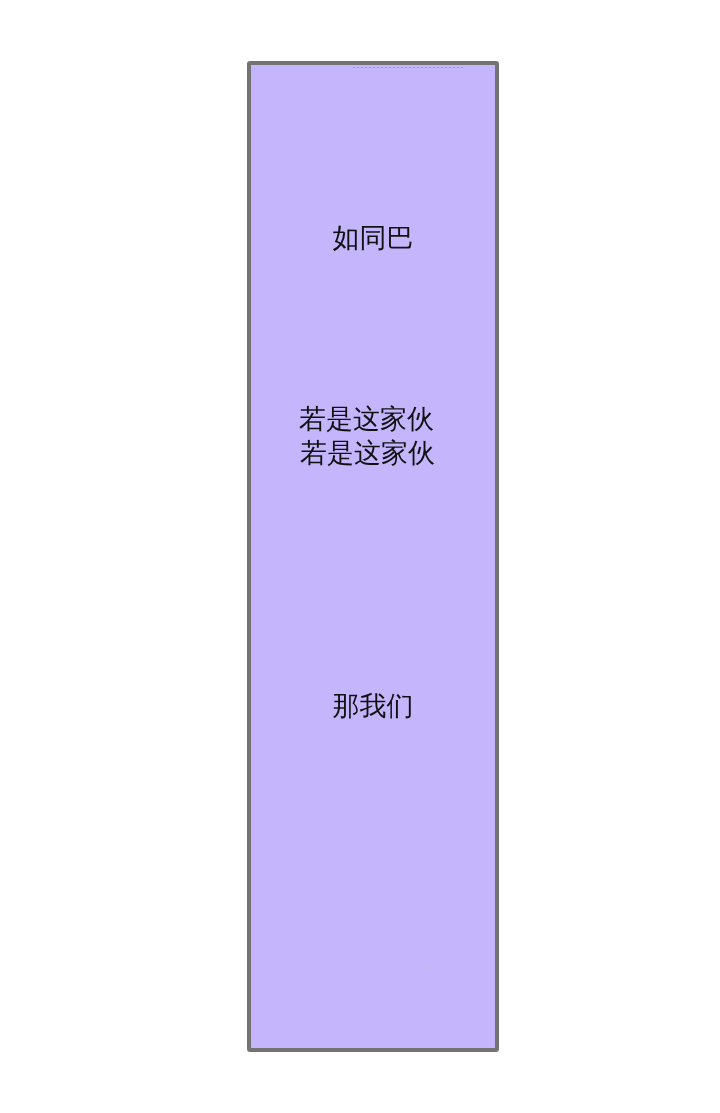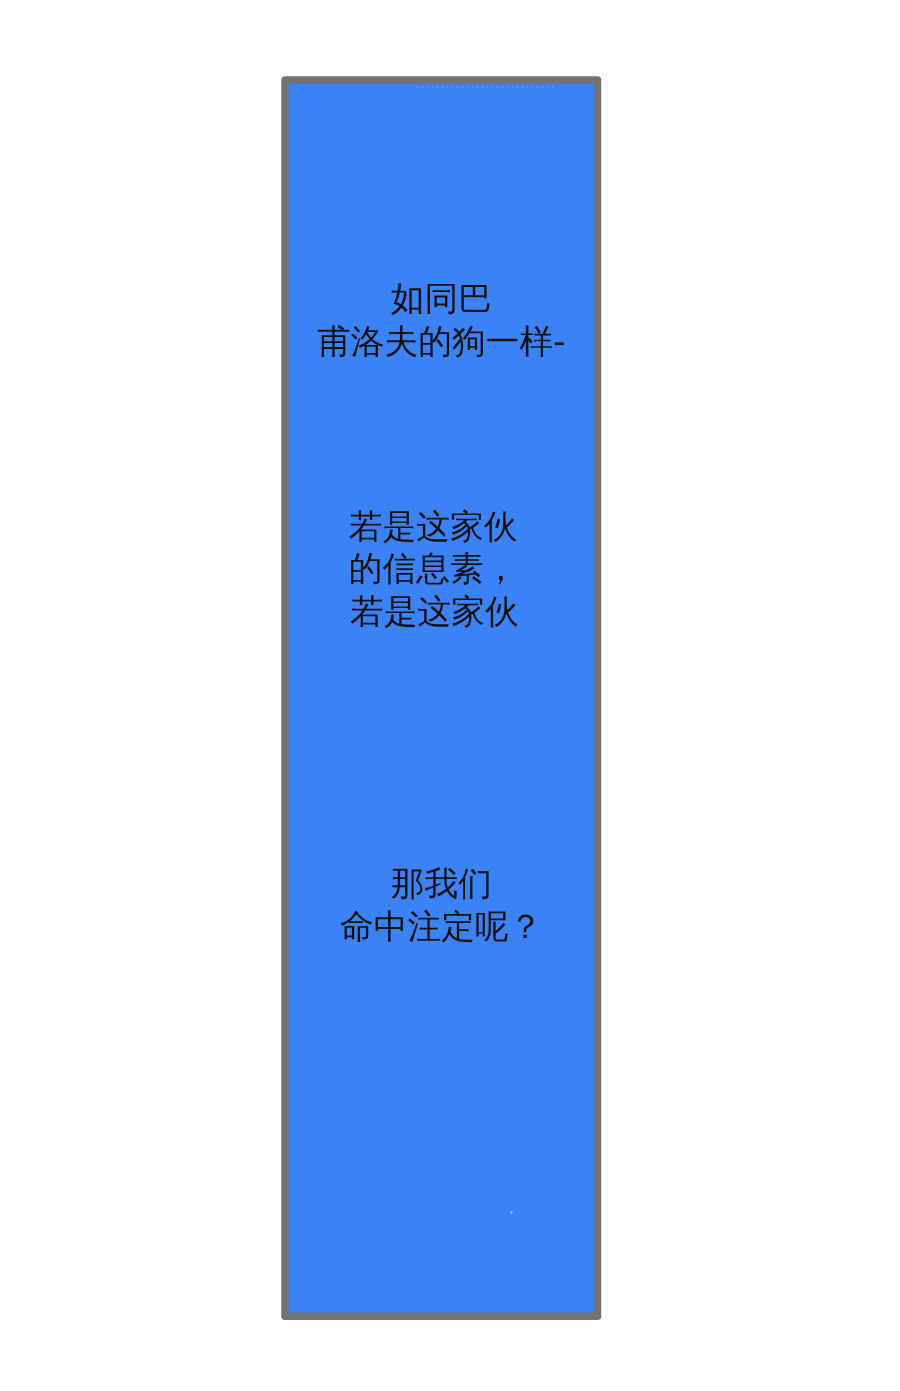--- a/index.html
+++ b/index.html
@@ -9,27 +9,27 @@
     }
     body {
       width: 720px;
       height: 1113px;
       position: relative;
       overflow: hidden;
       font-family: "DejaVu Sans", "Liberation Sans", sans-serif;
     }
     .panel {
       position: absolute;
-      left: 225px;
+      left: 247px;
       top: 61px;
       width: 244px;
       height: 983px;
-      border: 6px solid #737373;
+      border: 4px solid #737373;
       border-radius: 3px;
-      background: #3b82f6;
+      background: #c4b5fd;
     }
     .dotted-edge {
       position: absolute;
       left: 101px;
       top: 1px;
       width: 112px;
       height: 3px;
       background-image: radial-gradient(circle, #9a9a9a 0.6px, transparent 0.9px);
       background-size: 4px 3px;
       opacity: 0.8;
@@ -76,28 +76,25 @@
     }
   </style>
 </head>
 <body>
 
 <div class="panel">
   <div class="dotted-edge"></div>
 
   <div class="text-block block-1">
     <span class="line">如同巴</span>
-    <span class="line">甫洛夫的狗一样-</span>
   </div>
 
   <div class="text-block block-2">
     <span class="line l1">若是这家伙</span>
-    <span class="line l2">的信息素，</span>
     <span class="line l3">若是这家伙</span>
   </div>
 
   <div class="text-block block-3">
     <span class="line">那我们</span>
-    <span class="line">命中注定呢？</span>
   </div>
 
   <div class="speck"></div>
 </div>
 
 </body></html>

